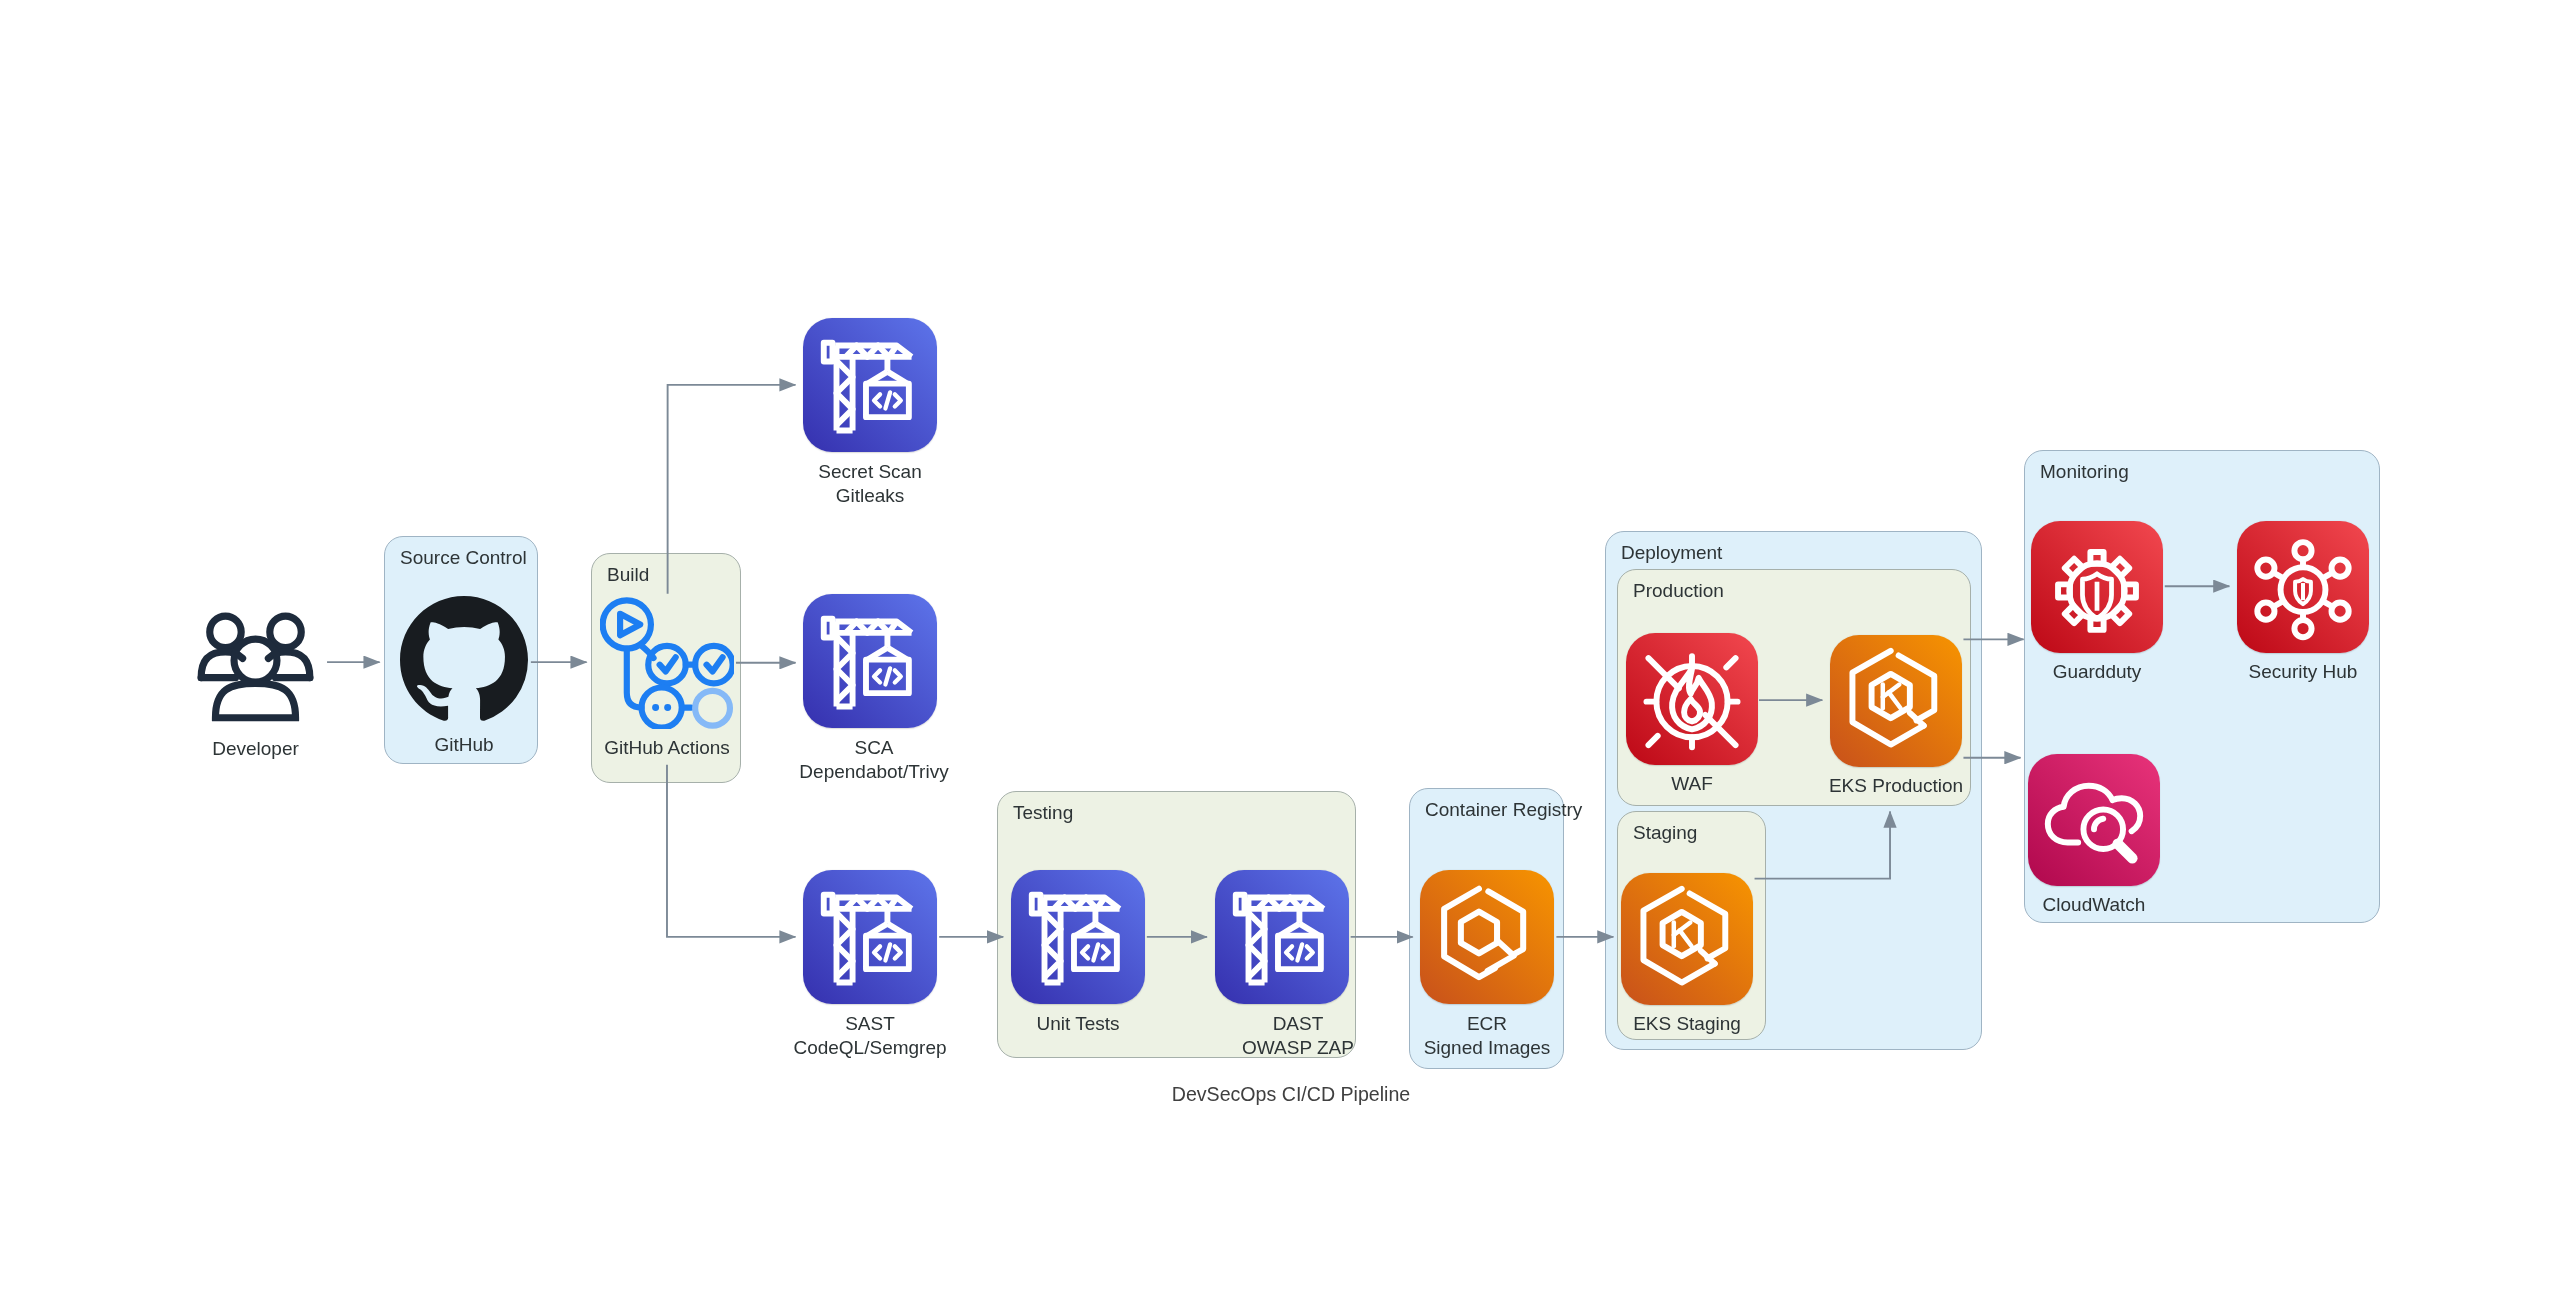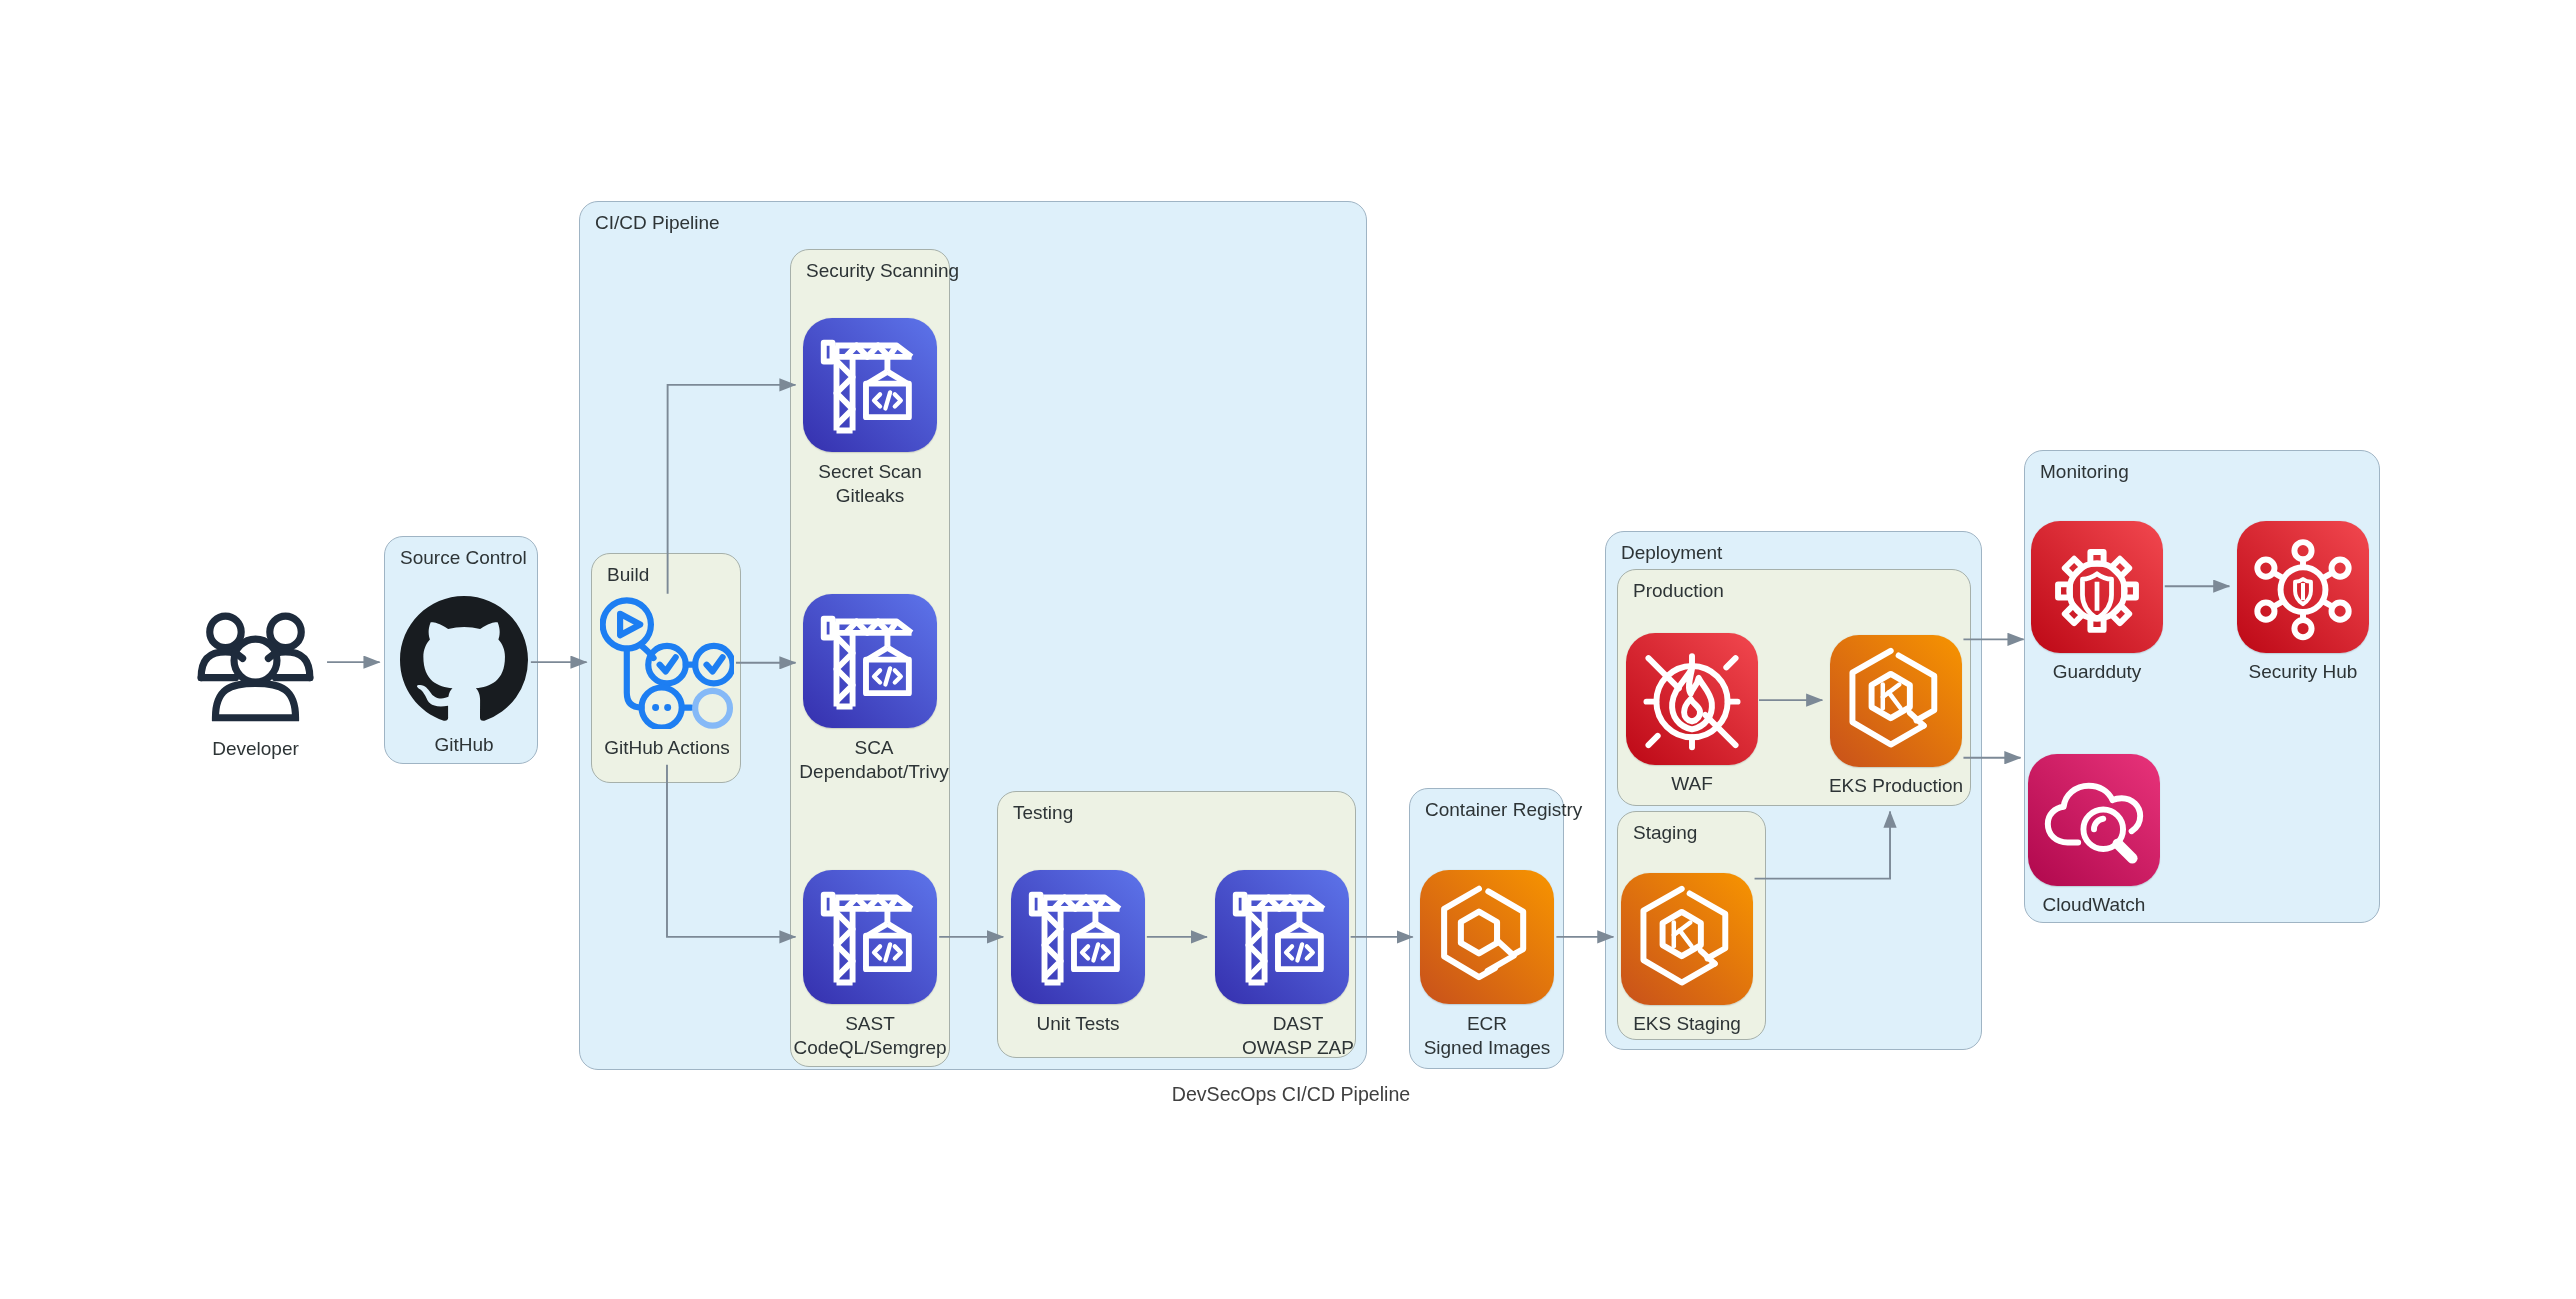--- a/index.html
+++ b/index.html
@@ -22,31 +22,25 @@
           font-size:19px;line-height:24px;color:#2d3436;white-space:nowrap;}
   .arrow-layer{position:absolute;left:0;top:0;}
   .title{position:absolute;left:1101px;top:1083px;width:380px;text-align:center;
          font-size:19.6px;color:#404040;white-space:nowrap;}
 </style>
 </head>
 <body>
 
 <div class="canvas">
 
-  <div class="group blue" style="left:579px;top:201px;width:788px;height:869px;">
-    <div class="group-label">CI/CD Pipeline</div>
-  </div>
   <div class="group blue" style="left:384px;top:536px;width:154px;height:228px;text-align:center;">
     <div class="group-label">Source Control</div>
   </div>
   <div class="group green" style="left:591px;top:553px;width:150px;height:230px;text-align:center;">
     <div class="group-label">Build</div>
-  </div>
-  <div class="group green" style="left:790px;top:249px;width:160px;height:818px;">
-    <div class="group-label">Security Scanning</div>
   </div>
   <div class="group green" style="left:997px;top:791px;width:359px;height:267px;">
     <div class="group-label">Testing</div>
   </div>
   <div class="group blue" style="left:1409px;top:788px;width:155px;height:281px;">
     <div class="group-label">Container Registry</div>
   </div>
   <div class="group blue" style="left:1605px;top:531px;width:377px;height:519px;">
     <div class="group-label">Deployment</div>
   </div>

